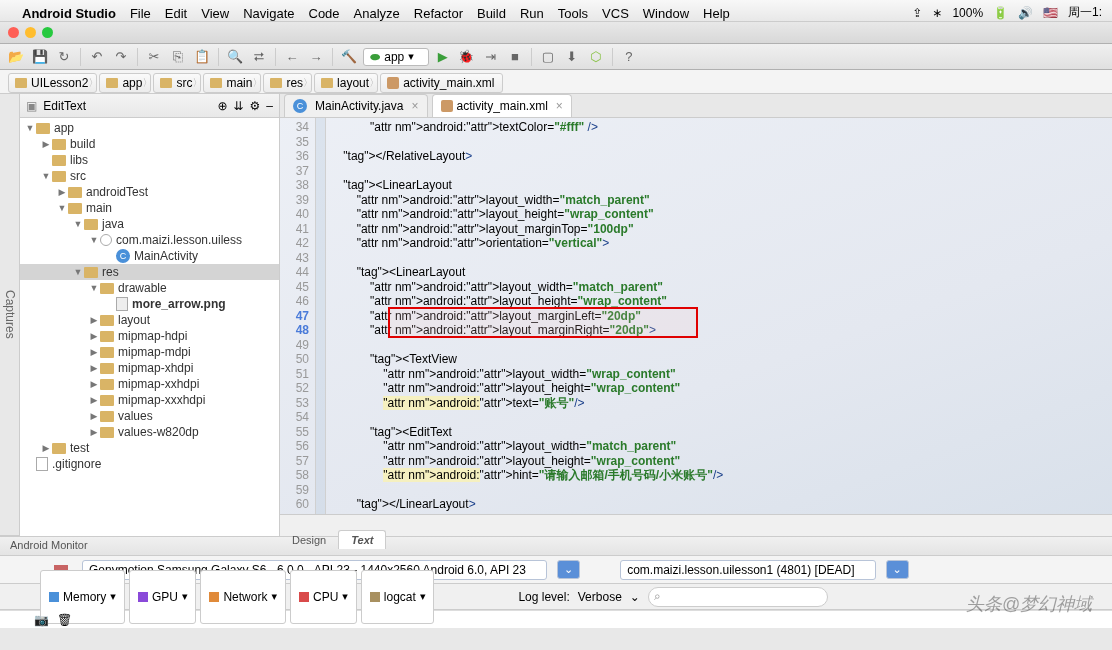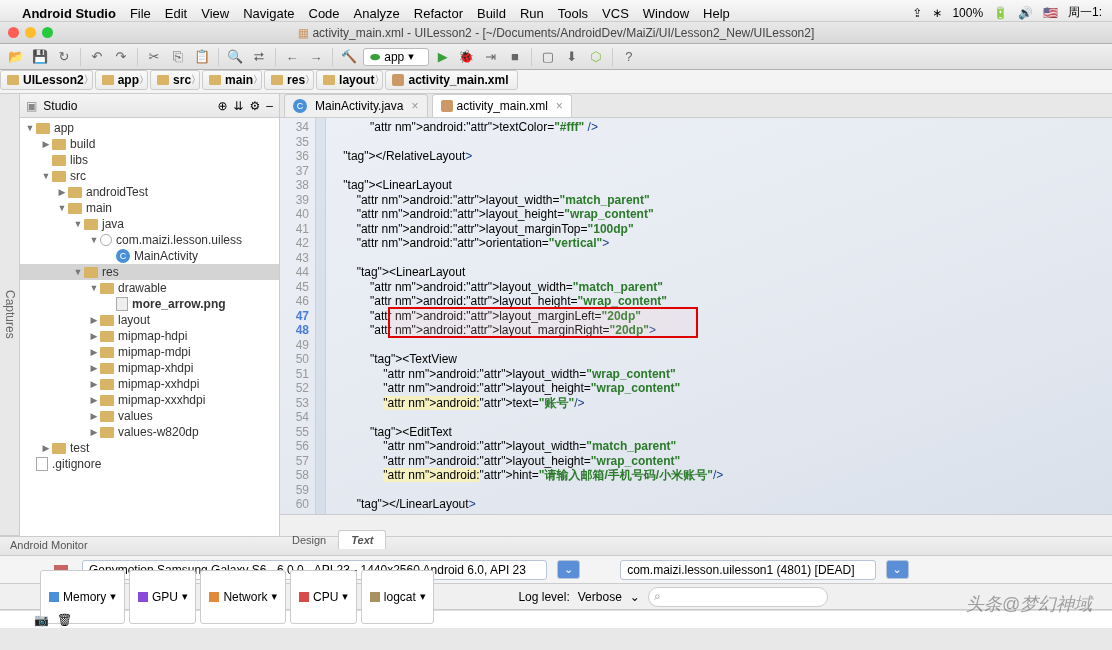--- a/index.html
+++ b/index.html
@@ -21,21 +21,21 @@
 
 
 .toolbar { height: 26px; background: linear-gradient(#f0f0f0, #e0e0e0); border-bottom: 1px solid #b0b0b0; display: flex; align-items: center; padding: 0 6px; gap: 4px; }
 .toolbar .btn { width: 20px; height: 20px; display: flex; align-items: center; justify-content: center; color: #666; font-size: 13px; }
 .toolbar .sep { width: 1px; height: 18px; background: #ccc; margin: 0 2px; }
 .toolbar .run-config { background: #fff; border: 1px solid #bbb; border-radius: 3px; padding: 1px 14px 1px 6px; font-size: 11px; display: flex; align-items: center; gap: 4px; }
 .toolbar .play { color: #3a9e3a; }
 .toolbar .bug { color: #5a8f5a; }
 
 
-.breadcrumb { height: 24px; background: #f4f4f4; border-bottom: 1px solid #ccc; display: flex; align-items: flex-start; padding: 0 0; font-size: 11px; font-weight: bold; }
+.breadcrumb { height: 24px; background: #f4f4f4; border-bottom: 1px solid #ccc; display: flex; align-items: flex-end; padding: 0 8px; font-size: 11px; }
 .breadcrumb .crumb { padding: 2px 8px 2px 6px; background: linear-gradient(#fafafa,#ececec); border: 1px solid #ccc; border-radius: 3px; margin-right: 2px; display: flex; align-items: center; gap: 4px; position: relative; }
 .breadcrumb .crumb::after { content: "〉"; position: absolute; right: -2px; color: #aaa; font-size: 10px; }
 .breadcrumb .crumb:last-child::after { content: ""; }
 .folder-icon { width: 12px; height: 10px; background: #d9b466; border-radius: 1px; display: inline-block; }
 .xml-icon { width: 12px; height: 12px; background: #c96; border-radius: 2px; display: inline-block; }
 
 
 .main { display: flex; height: 442px; }
 .left-gutter { width: 20px; background: #e8e8e8; border-right: 1px solid #ccc; writing-mode: vertical-rl; font-size: 10px; color: #666; display: flex; flex-direction: column; }
 .left-gutter .tab { padding: 8px 2px; border-bottom: 1px solid #ccc; text-align: center; }
@@ -123,21 +123,20 @@
     <span>周一1:</span>
   </div>
 </div>
 
 <div class="window-title">
   <div class="traffic">
     <div class="tc-red"></div>
     <div class="tc-yellow"></div>
     <div class="tc-green"></div>
   </div>
-  <div class="title"><span style="color:#c96">▦</span> <span>activity_main.xml - UILesson2 - [~/Documents/AndroidDev/MaiZi/UI/Lesson2_New/UILesson2]</span></div>
 </div>
 
 <div class="toolbar">
   <div class="btn">📂</div>
   <div class="btn">💾</div>
   <div class="btn">↻</div>
   <div class="sep"></div>
   <div class="btn">↶</div>
   <div class="btn">↷</div>
   <div class="sep"></div>
@@ -201,21 +200,21 @@
 <div class="main">
   <div class="left-gutter">
     <div class="tab">Captures</div>
     <div class="tab">1: Project</div>
 
   </div>
 
   <div class="project-panel">
     <div class="project-header">
       <span class="icon">▣</span>
-      <span>Studio</span>
+      <span>EditText</span>
       <span style="margin-left:auto">⊕</span>
       <span>⇊</span>
       <span>⚙</span>
       <span>‒</span>
     </div>
     <div class="project-tree" id="project-tree">
         <div class="tree-item" style="padding-left: 4px;">
           <span class="arrow">▼</span>
           <span class="folder"></span>
           <span>app</span>

